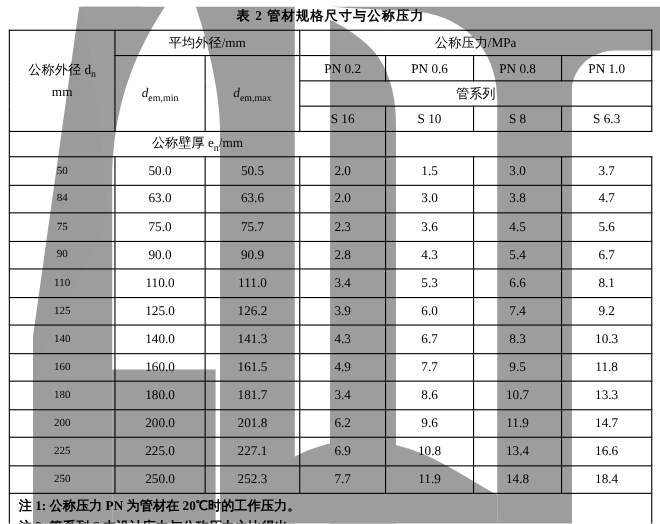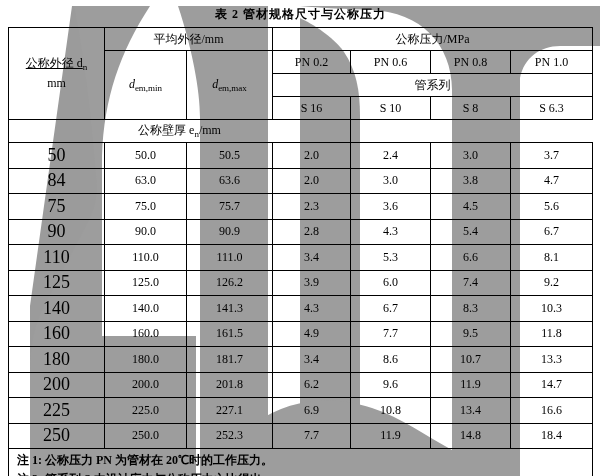--- a/index.html
+++ b/index.html
@@ -56,28 +56,28 @@
   }
   .h-row td {
     height: 22px;
     font-size: 12px;
   }
   .dn-cell {
     font-size: 12px;
     line-height: 1.45;
     height: 88px;
   }
-  .dn-cell .l1 { display:block;text-decoration:underline; }
+  .dn-cell .l1 { display:block; }
   .dn-cell .l2 { display:block; }
   .data-row td {
     height: 24.5px;
     font-size: 12.5px;
   }
   .data-row td.first {
-    font-size: 18px;
+    font-size: 10px;
   }
   .note-cellwrap td {
     padding: 0 !important;
     border: 1px solid #000;
   }
   .notes-box {
     text-align: left;
     font-size: 12px;
     line-height: 1.55;
     padding: 2px 6px 3px 8px;
@@ -181,21 +181,21 @@
 
     <tr class="h-row">
       <td colspan="4"><span>公称壁厚 e</span><span class="italic"></span><span class="sub">n</span><span>/mm</span></td>
     </tr>
 
     <tr class="data-row">
       <td class="first">50</td>
       <td>50.0</td>
       <td>50.5</td>
       <td>2.0</td>
-      <td>2.4</td>
+      <td>1.5</td>
       <td>3.0</td>
       <td>3.7</td>
     </tr>
     <tr class="data-row">
       <td class="first">84</td>
       <td>63.0</td>
       <td>63.6</td>
       <td>2.0</td>
       <td>3.0</td>
       <td>3.8</td>

